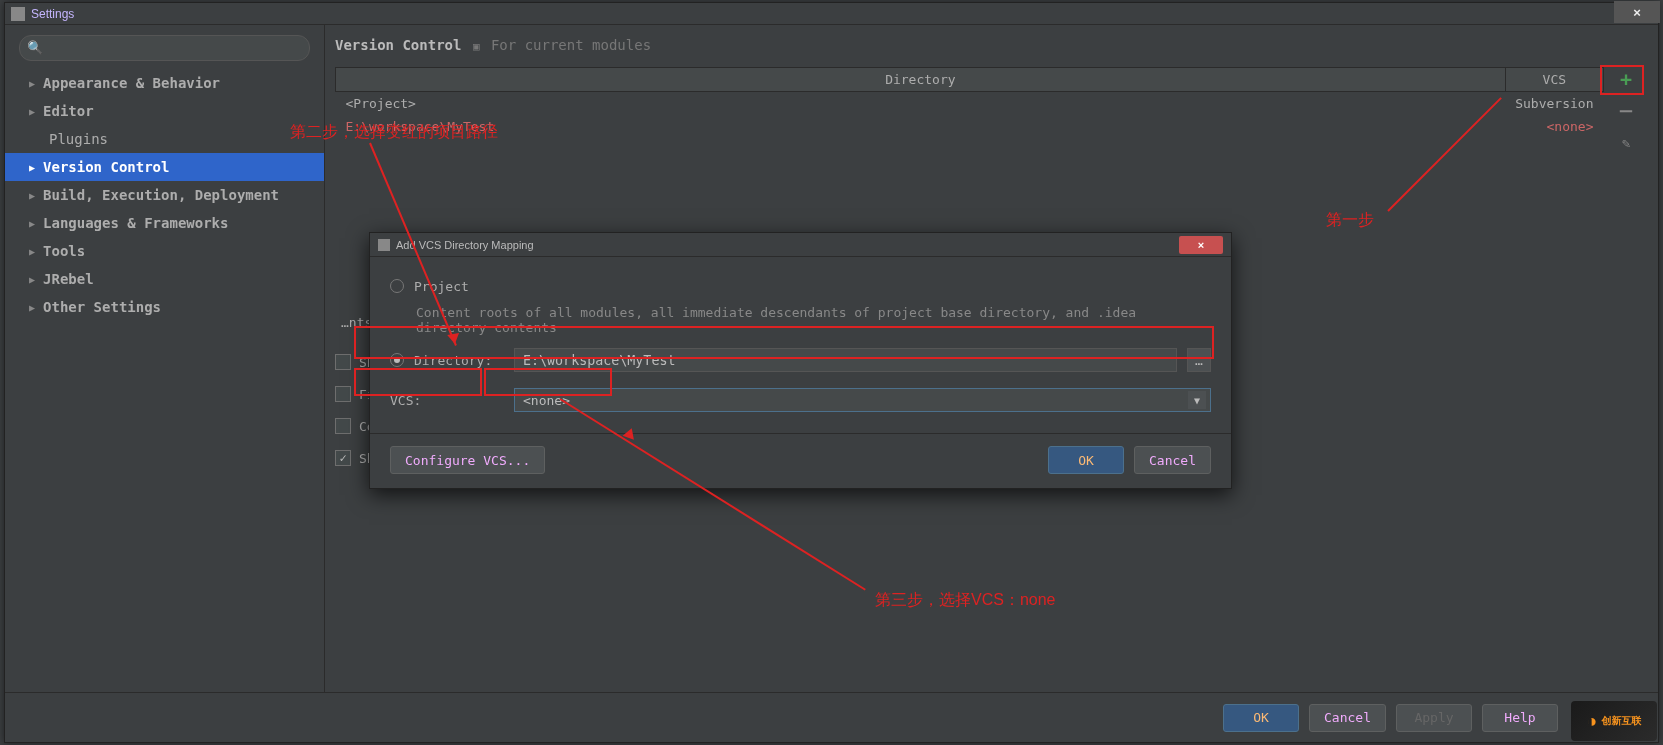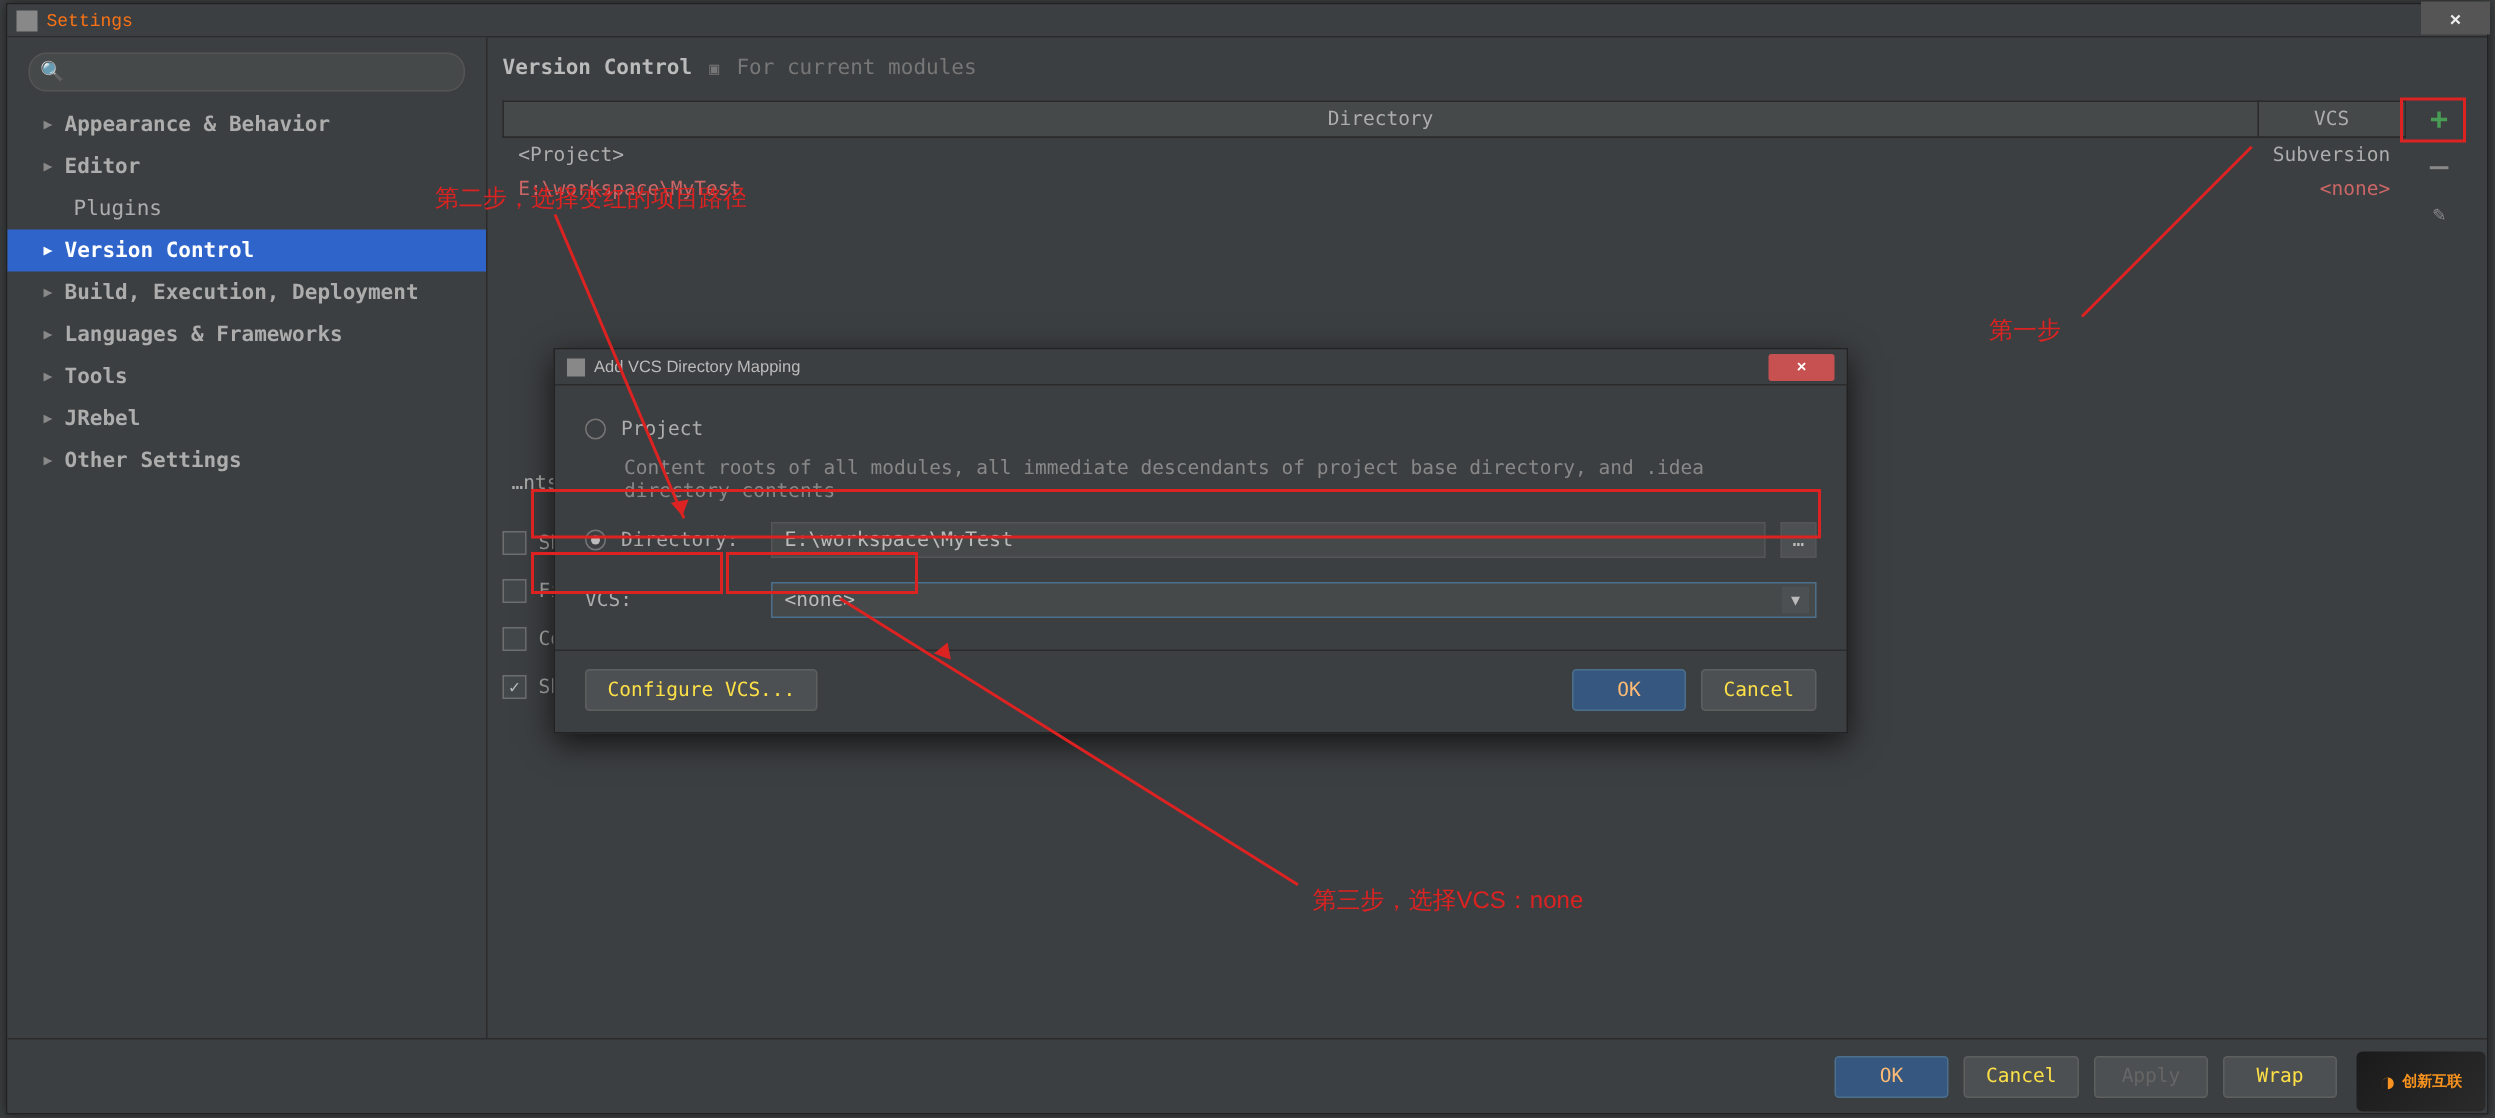--- a/index.html
+++ b/index.html
@@ -25,22 +25,22 @@
   }
   .titlebar {
     height: 22px;
     background: #3c3f41;
     border-bottom: 1px solid #2b2b2b;
     display: flex;
     align-items: center;
     padding: 0 6px;
   }
   .titlebar .title {
-    color: #f97316;
-    font-family: Liberation Mono, monospace;
+    color: #c4b5fd;
+    font-family: Liberation Sans, sans-serif;
     font-size: 12px;
   }
   .titlebar .win-close {
     position: absolute;
     right: -2px;
     top: -2px;
     width: 46px;
     height: 22px;
     background: #555;
     color: #eee;
@@ -247,21 +247,21 @@
     justify-content: flex-end;
     gap: 10px;
     padding-right: 100px;
     background: #3c3f41;
   }
   .btn {
     min-width: 76px;
     height: 28px;
     border: 1px solid #5e6060;
     background: #4c5052;
-    color: #fde047;
+    color: #f0abfc;
     font-family: "Consolas", monospace;
     display: inline-flex;
     align-items: center;
     justify-content: center;
     padding: 0 14px;
     cursor: pointer;
     border-radius: 3px;
   }
   .btn.primary {
     background: #365880;
@@ -570,21 +570,21 @@
           <span>Show unversioned files in Commit dialog</span>
         </div>
       </div>
     </div>
   </div>
 
   <div class="footer">
     <span class="btn primary">OK</span>
     <span class="btn">Cancel</span>
     <span class="btn disabled">Apply</span>
-    <span class="btn">Wrap</span>
+    <span class="btn">Help</span>
   </div>
 </div>
 
 <div class="dialog">
   <div class="dlg-titlebar">
     <span style="width:12px;height:12px;background:#888;margin-right:6px;"></span>
     <span>Add VCS Directory Mapping</span>
     <div class="dlg-close">×</div>
   </div>
   <div class="dlg-body">

